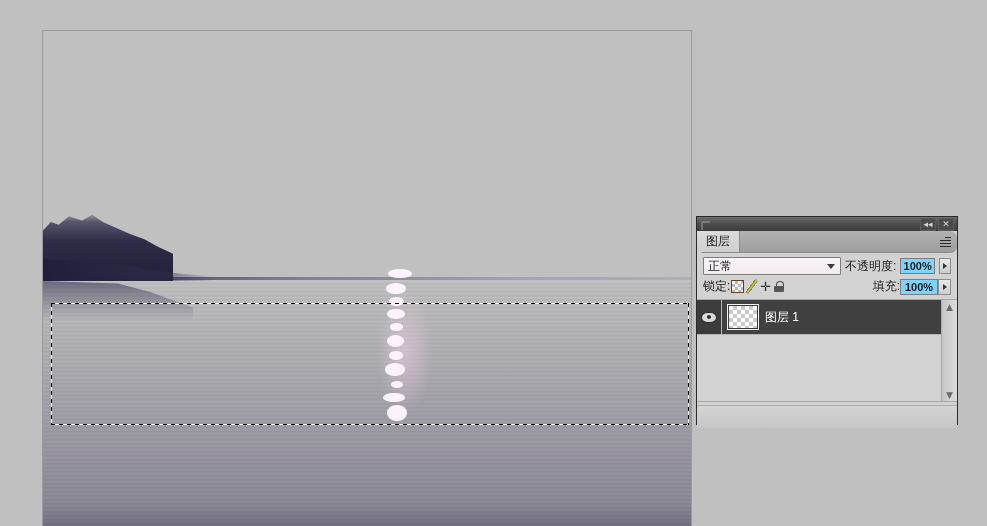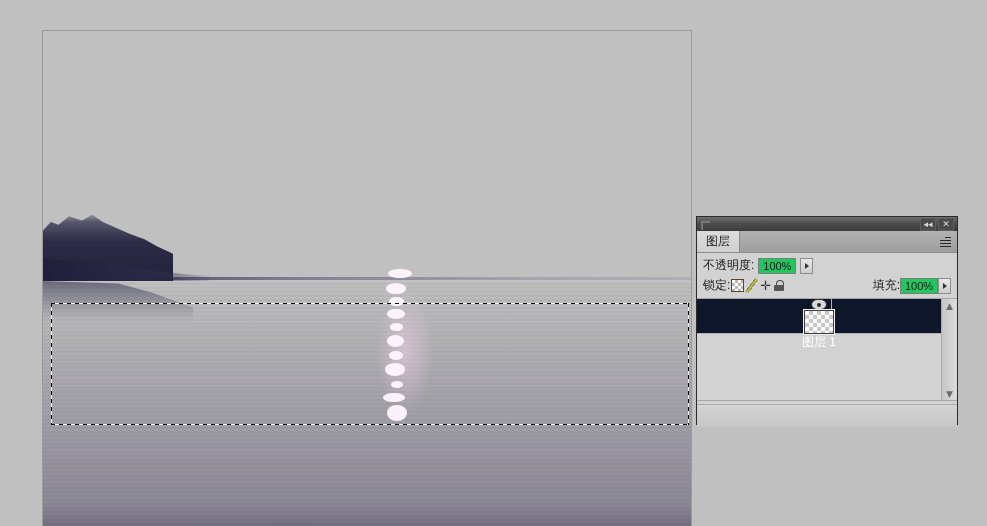--- a/index.html
+++ b/index.html
@@ -192,20 +192,21 @@
     cursor: pointer;
     font-family: "DejaVu Sans", sans-serif;
   }
   .tab-row {
     height: 21px;
     background: linear-gradient(to bottom, #b2b2b2, #9e9e9e);
     border-bottom: 1px solid #8c8c8c;
     display: flex;
     align-items: stretch;
     position: relative;
+    border-radius: 7px;
   }
   .panel-tab {
     background: linear-gradient(to bottom, #dcdcdc, #cfcfcf);
     border-right: 1px solid #8c8c8c;
     padding: 0 9px;
     display: flex;
     align-items: center;
     font-size: 12px;
     color: #1b1b1b;
     cursor: pointer;
@@ -253,28 +254,29 @@
     right: 5px;
     width: 0; height: 0;
     border-left: 4px solid transparent;
     border-right: 4px solid transparent;
     border-top: 5px solid #3a3a3a;
   }
   .lbl { font-size: 12px; white-space: nowrap; }
   .numbox {
     width: 38px;
     height: 16px;
-    background: #22c55e;
+    background: #7dd3fc;
     border: 1px solid #7d7d7d;
     font-size: 11px;
     display: flex;
     align-items: center;
     justify-content: center;
     box-sizing: border-box;
     cursor: text;
+    font-weight: bold;
   }
   .spin {
     width: 13px; height: 16px;
     border: 1px solid #8d8d8d;
     background: linear-gradient(to bottom,#e8e8e8,#cdcdcd);
     display: flex; align-items: center; justify-content: center;
     box-sizing: border-box;
     cursor: pointer;
   }
   .spin span {
@@ -343,21 +345,21 @@
     overflow: hidden;
   }
   .layer-row {
     height: 35px;
     display: flex;
     align-items: center;
     border-bottom: 1px solid #b4b4b4;
     box-sizing: border-box;
     cursor: pointer;
   }
-  .layer-row.selected { background: #0f172a; flex-direction: column; }
+  .layer-row.selected { background: #404040; }
   .layer-row.selected .layer-name { color: #ffffff; }
   .eye-cell {
     width: 24px;
     display: flex; align-items: center; justify-content: center;
     border-right: 1px solid #b4b4b4;
     height: 100%;
     background: rgba(0,0,0,0.04);
     cursor: pointer;
   }
   .layer-row.selected .eye-cell { background: rgba(0,0,0,0.06); }
@@ -479,20 +481,24 @@
     <div class="panel-tab">图层</div>
     <div class="panel-menu">
       <i></i>
         <i></i>
         <i></i>
         <i></i>
     </div>
   </div>
 
   <div class="ctrl-row">
+    <div class="blend-select">
+      <span>正常</span>
+      <span class="caret"></span>
+    </div>
     <span class="lbl">不透明度:</span>
     <div class="numbox">100%</div>
     <div class="spin">
         <span></span>
       </div>
   </div>
 
   <div class="lock-row">
     <span class="lbl">锁定:</span>
     <div class="lock-ico">

